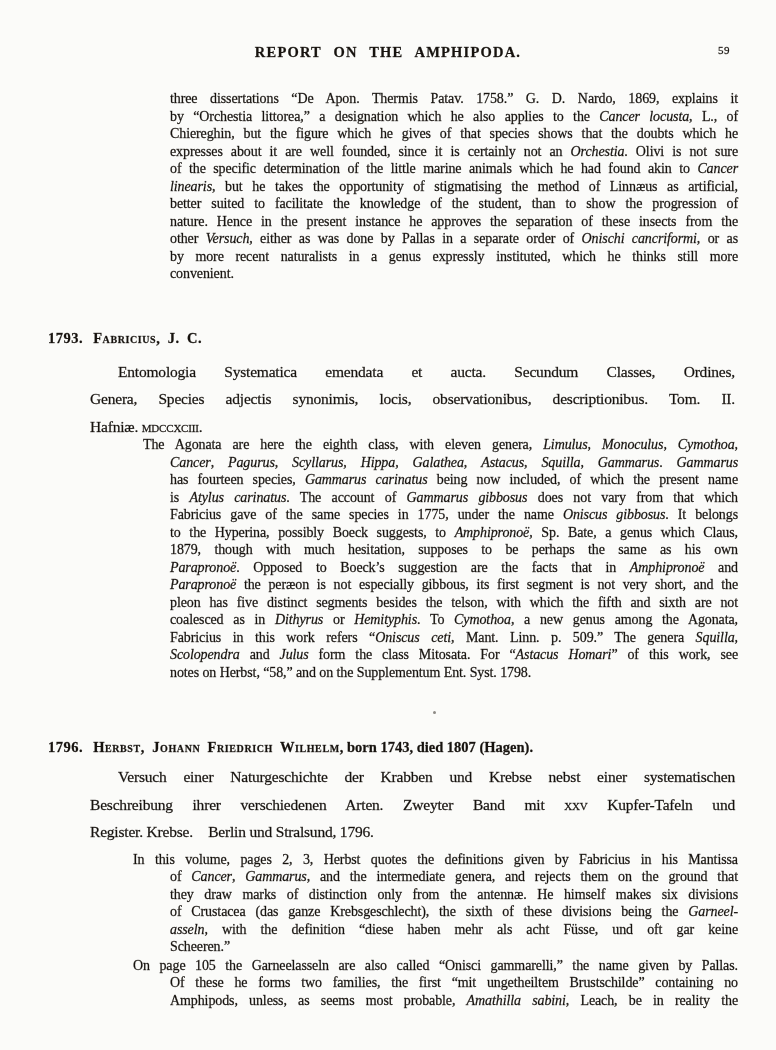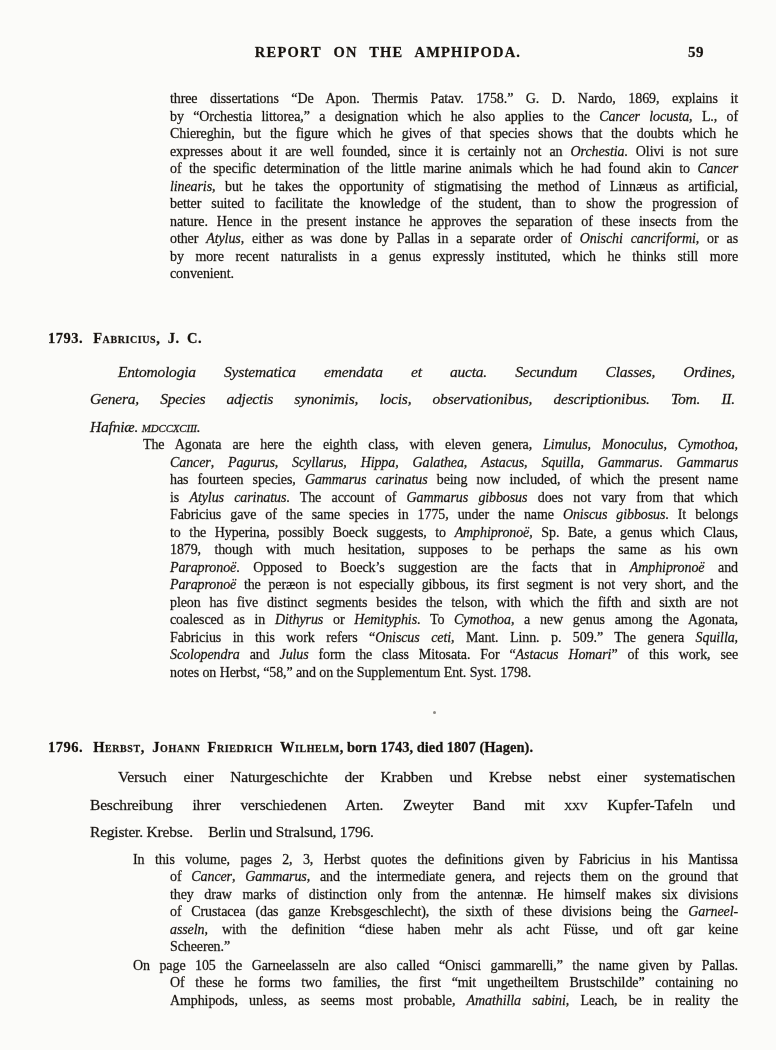--- a/index.html
+++ b/index.html
@@ -16,22 +16,22 @@
     -webkit-text-stroke:0.3px rgba(23,19,15,0.75);
     overflow:hidden;
   }
   .header { position:relative; padding-top:44px; height:18px; }
   .running-title {
     text-align:center;
     font-size:14.5px; font-weight:600;
     letter-spacing:1.2px; word-spacing:7px;
   }
   .page-num {
-    position:absolute; top:44px; right:72px;
-    font-size:15px; font-weight:700; letter-spacing:0.5px;
+    position:absolute; top:44px; right:46px;
+    font-size:11px; font-weight:400; letter-spacing:0.5px;
   }
   .note {
     margin-left:170px; width:568px;
     font-size:14px; line-height:17.5px;
     letter-spacing:-0.1px;
   }
   .tl { text-align:justify; text-align-last:justify; }
   .tl.end { text-align-last:left; }
   .hang27 .tl.first { text-indent:-27px; }
   .hang37 .tl.first { text-indent:-37px; }
@@ -45,21 +45,21 @@
   .entry .no { margin-right:10px; letter-spacing:0.5px; }
   .entry .nm { font-variant:small-caps; letter-spacing:0.6px; word-spacing:3px; }
   .entry-fab { margin-top:46px; }
   .entry-herbst { margin-top:57px; }
   .title-block {
     margin-left:90px; width:645px;
     font-size:15.5px; line-height:27.5px;
     letter-spacing:-0.2px;
   }
   .title-block .tl.first { text-indent:28px; }
-  .title-fab { margin-top:10px;font-style:italic; }
+  .title-fab { margin-top:10px; }
   .title-herbst { margin-top:6px; }
   .note-fab { margin-top:-4px; }
   .note-a { margin-top:5px; }
   .note-b { margin-top:1px; }
   .artifact-dot {
     position:absolute; left:433px; top:711px;
     width:3px; height:3px; border-radius:50%;
     background:#8d8a85;
   }
 </style>
@@ -75,21 +75,21 @@
 
   <div class="note p1">
       <div class="tl first"><span>three dissertations “De Apon. Thermis Patav. 1758.”  G. D. Nardo, 1869, explains it</span></div>
       <div class="tl"><span>by “Orchestia littorea,” a designation which he also applies to the </span><span class="it">Cancer locusta</span><span>, L., of</span></div>
       <div class="tl"><span>Chiereghin, but the figure which he gives of that species shows that the doubts which he</span></div>
       <div class="tl"><span>expresses about it are well founded, since it is certainly not an </span><span class="it">Orchestia</span><span>.  Olivi is not sure</span></div>
       <div class="tl"><span>of the specific determination of the little marine animals which he had found akin to </span><span class="it">Cancer</span></div>
       <div class="tl"><span class="it">linearis</span><span>, but he takes the opportunity of stigmatising the method of Linnæus as artificial,</span></div>
       <div class="tl"><span>better suited to facilitate the knowledge of the student, than to show the progression of</span></div>
       <div class="tl"><span>nature.  Hence in the present instance he approves the separation of these insects from the</span></div>
-      <div class="tl"><span>other </span><span class="it">Atylus</span><span>, either as was done by Pallas in a separate order of </span><span class="it">Onischi cancriformi</span><span>, or as</span></div>
+      <div class="tl"><span>other </span><span class="it">Versuch</span><span>, either as was done by Pallas in a separate order of </span><span class="it">Onischi cancriformi</span><span>, or as</span></div>
       <div class="tl"><span>by more recent naturalists in a genus expressly instituted, which he thinks still more</span></div>
       <div class="tl end"><span>convenient.</span></div>
     </div>
 
   <div class="entry entry-fab">
     <span class="no">1793.</span><span class="nm">Fabricius, J. C.</span><span></span>
   </div>
 
   <div class="title-block title-fab">
       <div class="tl first"><span>Entomologia Systematica emendata et aucta.  Secundum Classes, Ordines,</span></div>

